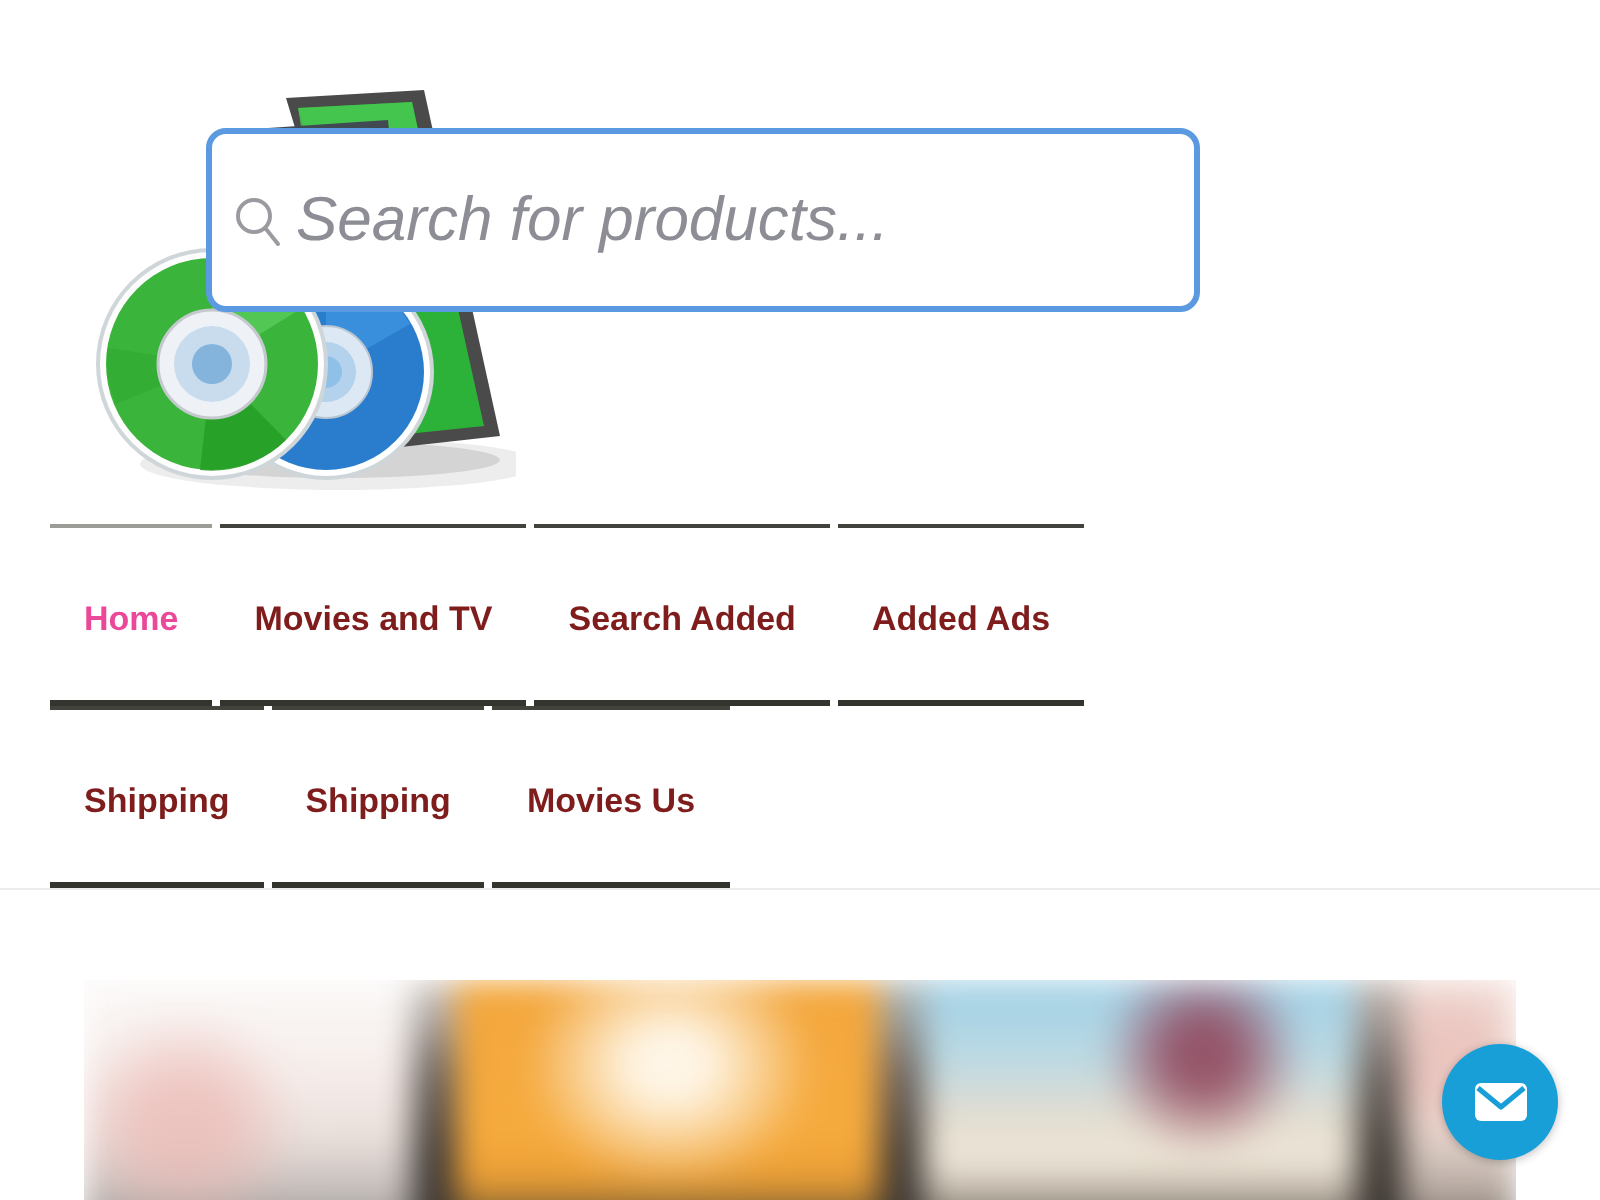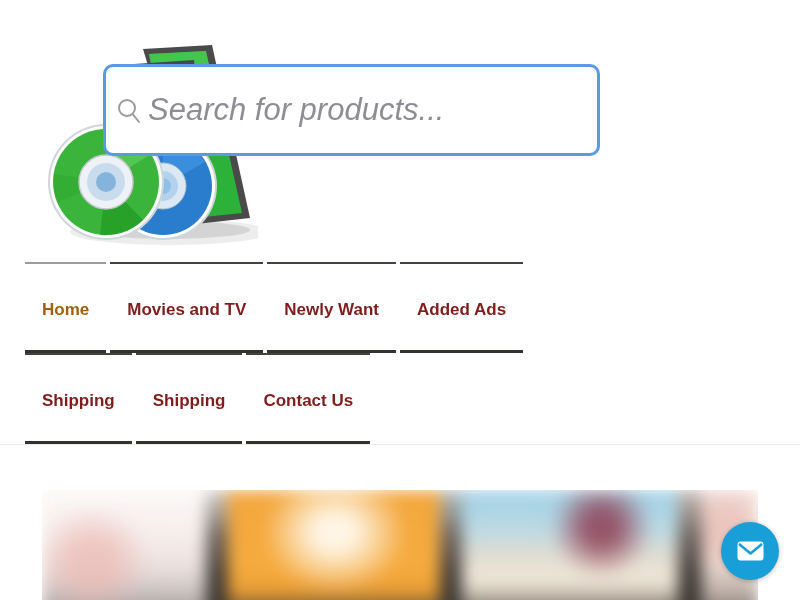--- a/index.html
+++ b/index.html
@@ -18,21 +18,21 @@
   .search-input::placeholder{color:#8d8d95;font-style:italic;opacity:1;}
   .search-icon{position:absolute;left:13px;top:33px;width:26px;height:28px;pointer-events:none;}
 
   
   .nav{position:absolute;top:262px;left:0;width:800px;border-bottom:1px solid #ececec;z-index:3;background:#fff;}
   .nav-row{margin-left:25px;font-size:0;white-space:nowrap;}
   .nav-item{display:inline-block;margin-right:4px;padding:0 17px;height:86px;line-height:92px;
       border-top:2px solid #43433d;border-bottom:3px solid #34342f;
       font-family:"Liberation Sans",sans-serif;font-weight:700;font-size:17px;color:#7f1d1d;
       text-decoration:none;cursor:pointer;}
-  .nav-item.active{color:#a16207;border-top-color:#9c9c96;}
+  .nav-item.active{color:#ec4899;border-top-color:#9c9c96;}
 
   
   .hero{position:absolute;left:42px;top:490px;width:716px;height:110px;overflow:hidden;z-index:1;}
   .hero-blur{position:absolute;left:0;top:0;width:716px;height:132px;filter:blur(8px);}
   .hp{position:absolute;top:0;height:132px;}
   .hp1{left:0;width:168px;background:
       radial-gradient(circle at 30% 55%, rgba(236,185,180,.75) 0 14%, rgba(236,185,180,0) 42%),
       linear-gradient(180deg,#fbf9f8 0%,#f5ece9 38%,#e9dfdb 60%,#c9c2bf 78%,#8f8a87 100%);}
   .hg1{left:164px;width:24px;background:linear-gradient(180deg,#d8d2cd 0%,#6e6560 35%,#423c37 65%,#35302c 100%);}
   .hp2{left:186px;width:214px;background:
@@ -103,27 +103,27 @@
     <svg class="search-icon" viewBox="0 0 26 28" xmlns="http://www.w3.org/2000/svg">
       <circle cx="11" cy="11" r="8" fill="none" stroke="#9a9aa0" stroke-width="2"></circle>
       <line x1="17" y1="17.5" x2="23" y2="25" stroke="#9a9aa0" stroke-width="2" stroke-linecap="round"></line>
     </svg>
   </div>
 
   <nav class="nav">
     <div class="nav-row">
       <a class="nav-item active">Home</a>
       <a class="nav-item">Movies and TV</a>
-      <a class="nav-item">Newly Want</a>
+      <a class="nav-item">Search Added</a>
       <a class="nav-item">Added Ads</a>
     </div>
     <div class="nav-row">
       <a class="nav-item">Shipping</a>
       <a class="nav-item">Shipping</a>
-      <a class="nav-item">Contact Us</a>
+      <a class="nav-item">Movies Us</a>
     </div>
   </nav>
 
   <div class="hero">
     <div class="hero-blur">
       <div class="hp hp1"></div>
       <div class="hp hg1"></div>
       <div class="hp hp2"></div>
       <div class="hp hg2"></div>
       <div class="hp hp3"></div>

